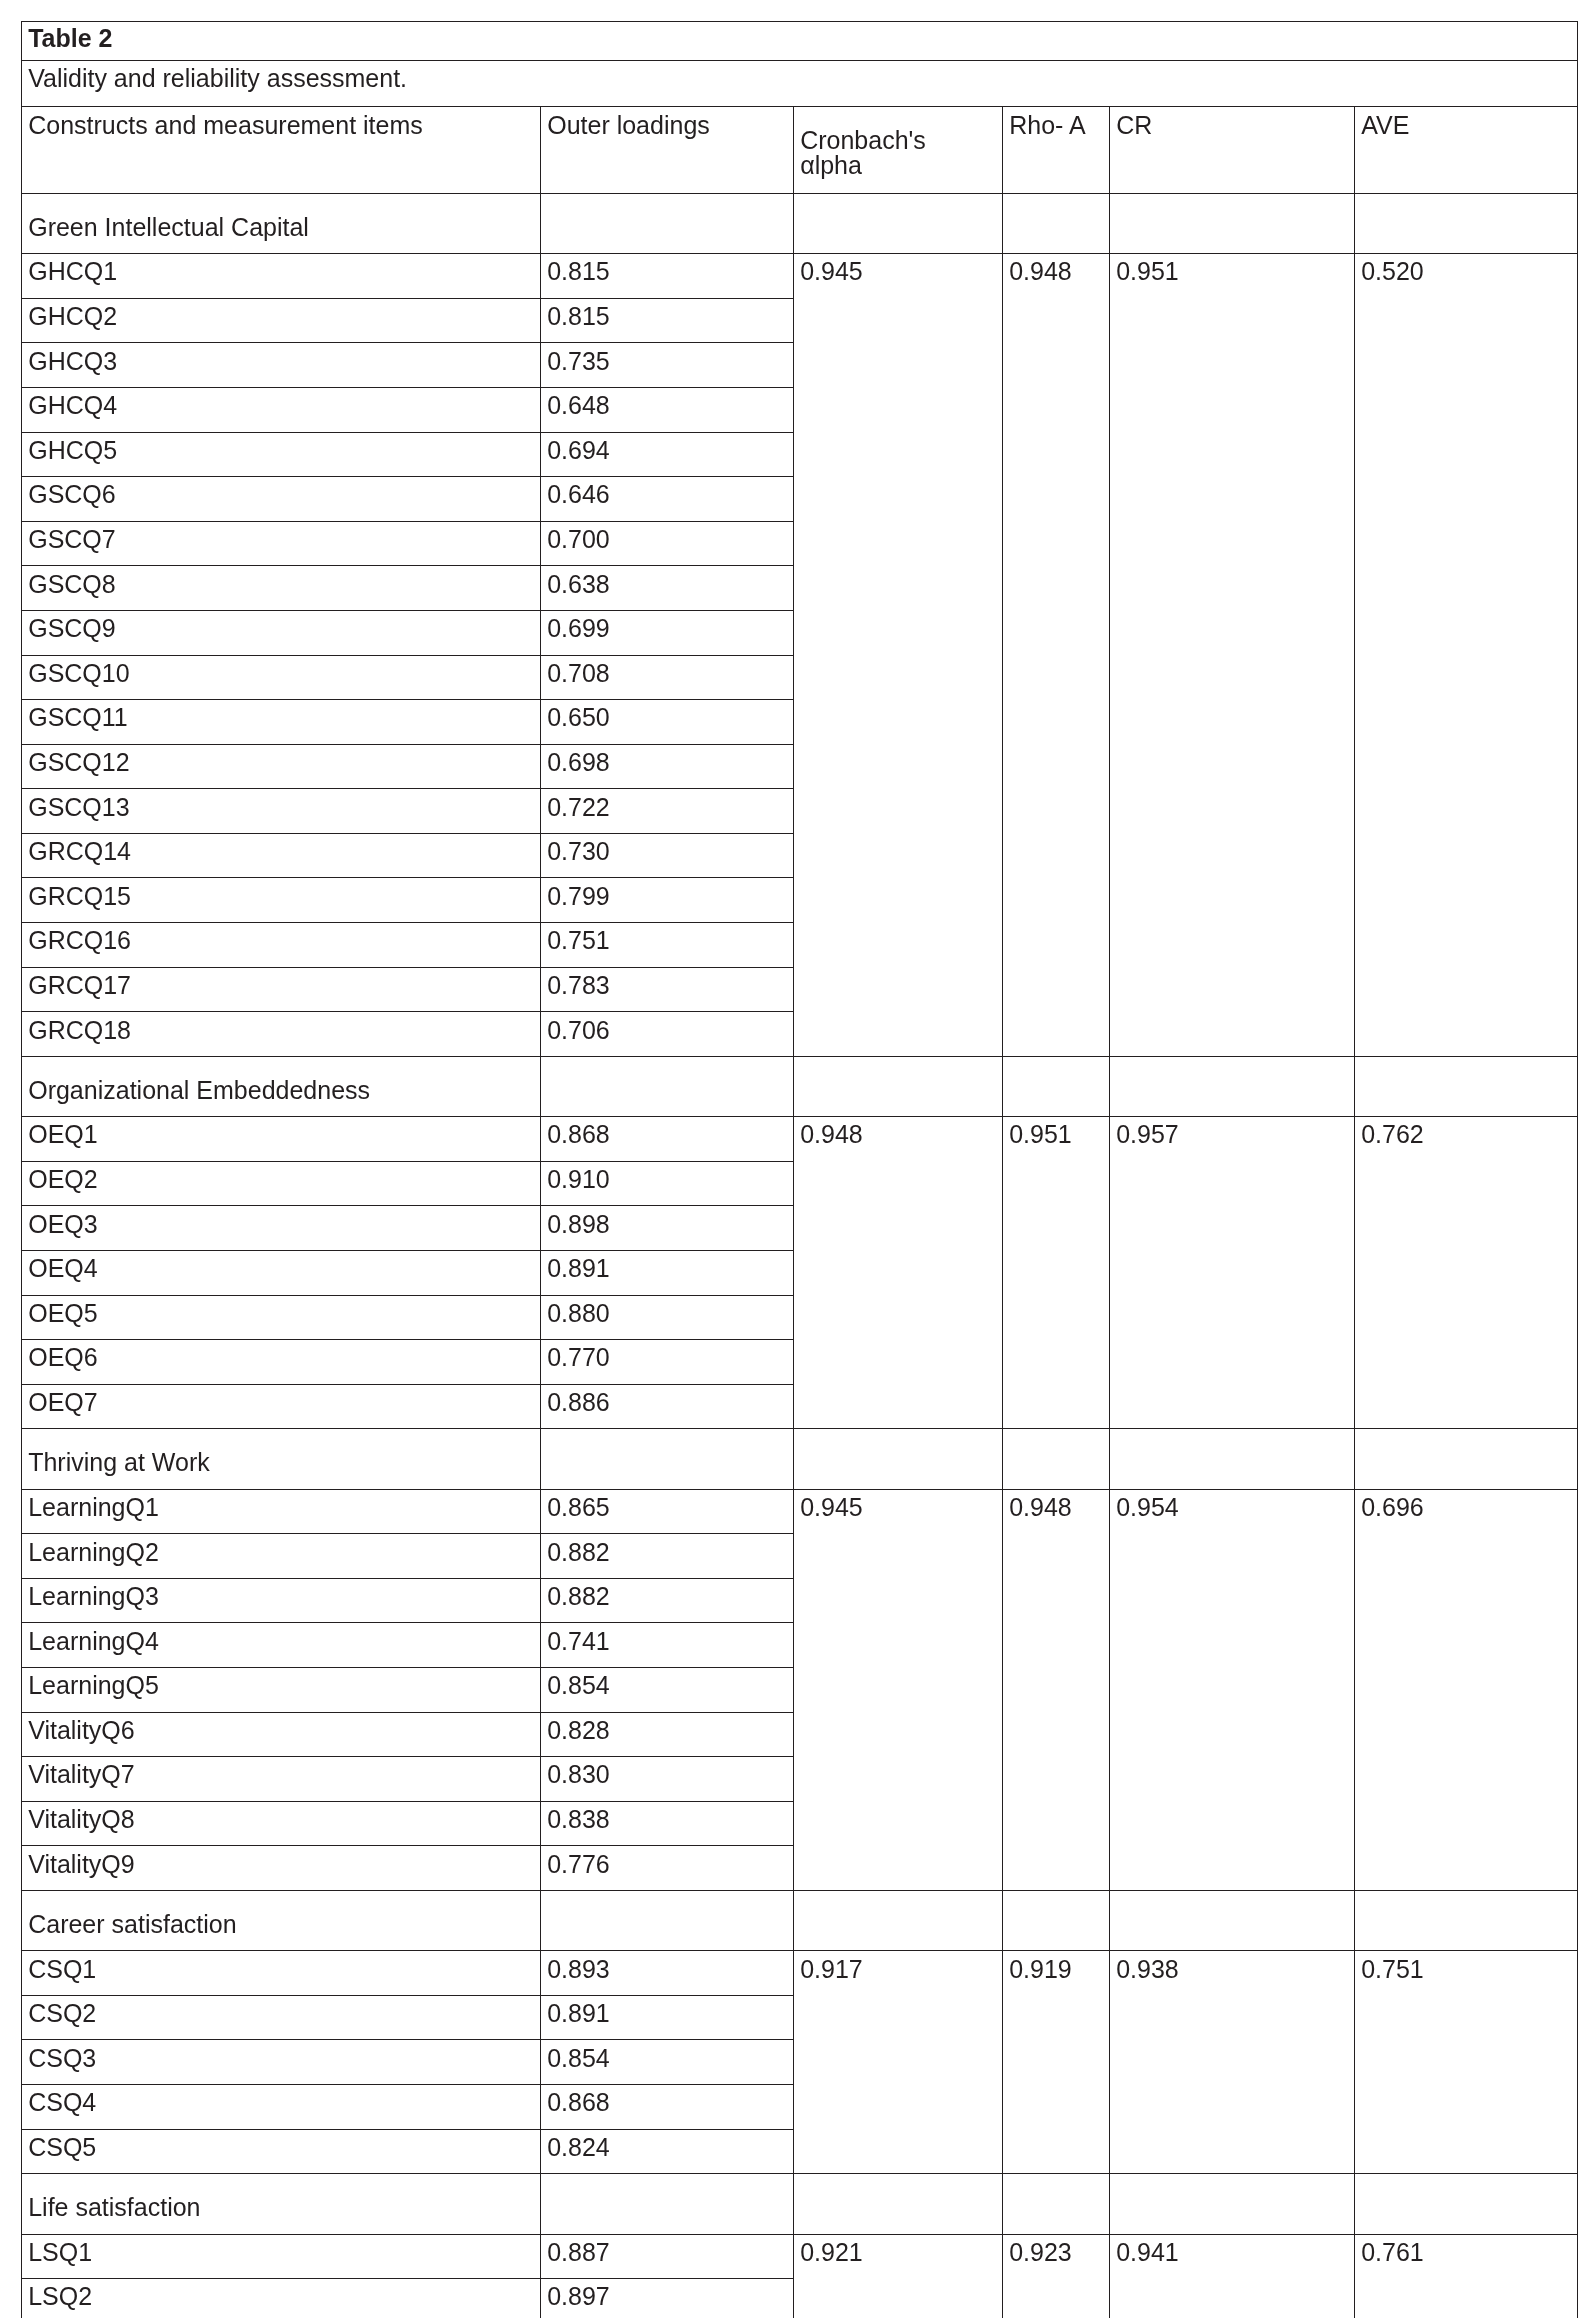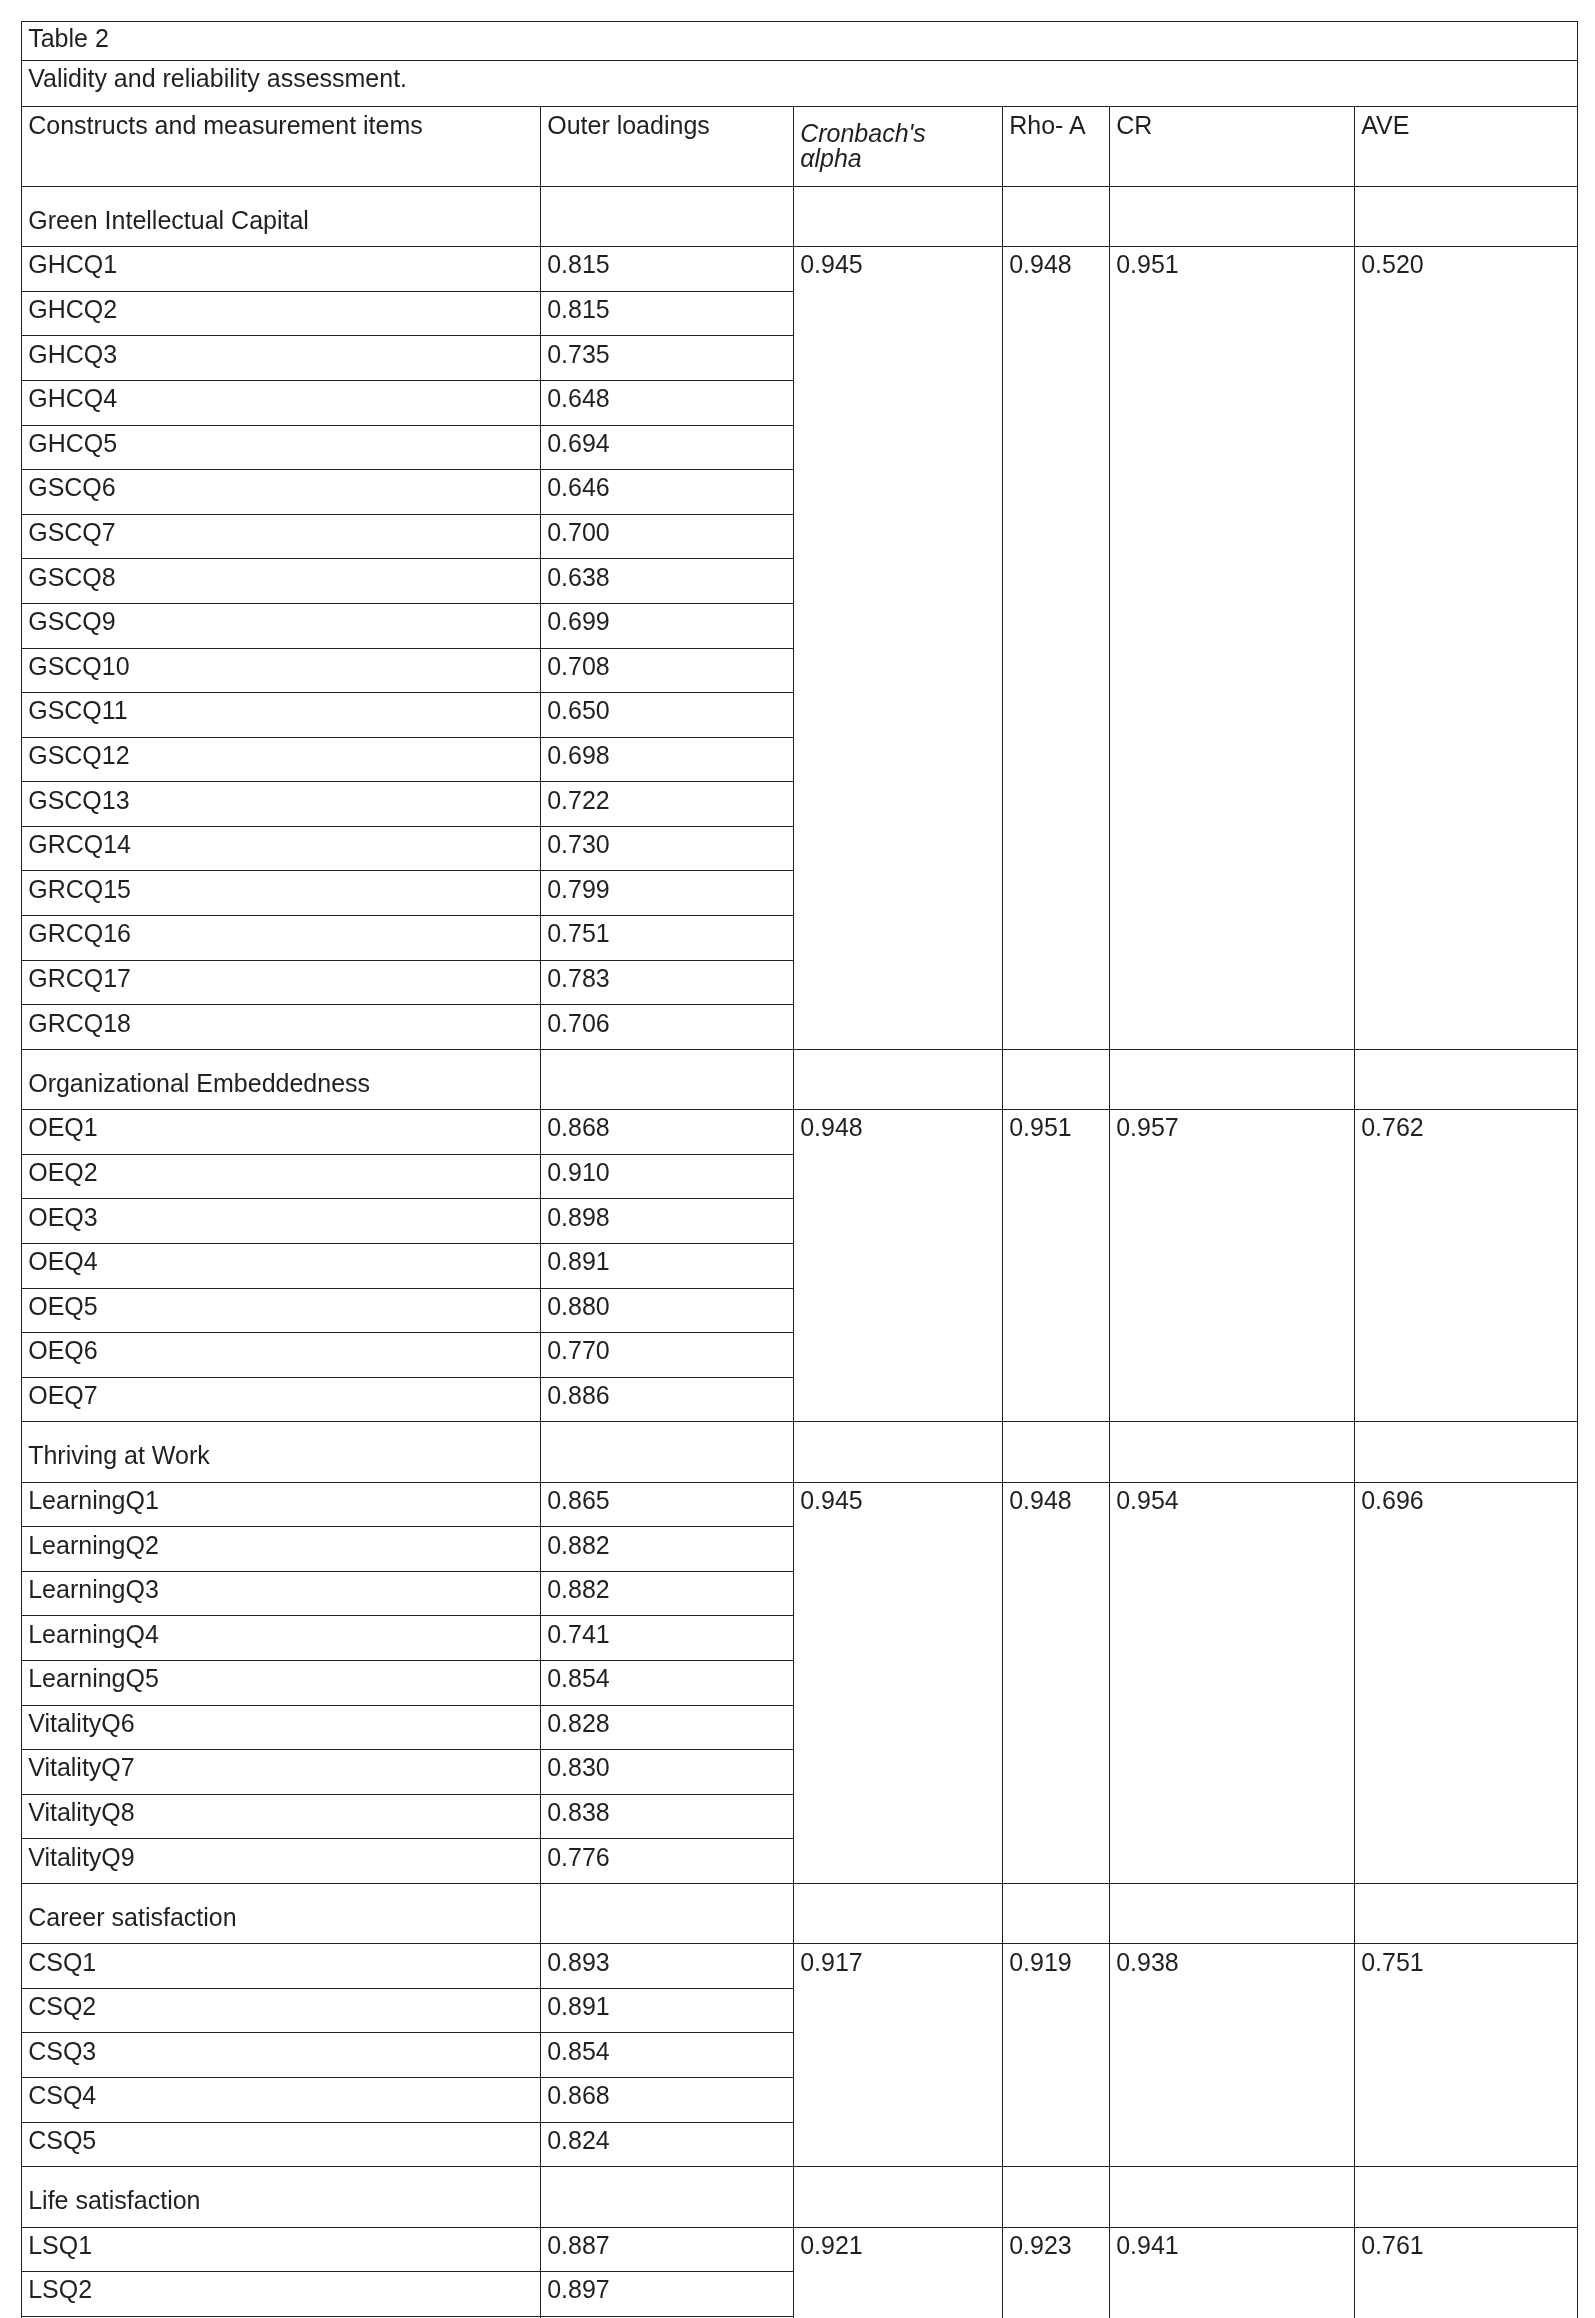--- a/index.html
+++ b/index.html
@@ -38,38 +38,38 @@
     overflow: hidden;
   }
   .c-item   { width: 519px; }
   .c-outer  { width: 253px; }
   .c-alpha  { width: 209px; }
   .c-rho    { width: 107px; }
   .c-cr     { width: 245px; }
   .c-ave    { width: 223px; }
 
   tr.r-title td {
-    font-weight: normal;
+    font-weight: bold;
     border-bottom-width: 1.6px;
     height: 34px;
     padding-top: 3.3px;
     padding-bottom: 1px;
   }
   tr.r-caption td {
     height: 36px;
     padding-top: 4.3px;
     padding-bottom: 4.3px;
   }
   tr.r-head td {
     height: 61px;
     white-space: normal;
     line-height: 1.02;
     padding-top: 6px;
   }
-  tr.r-head td.c-alpha { padding-top: 14px; font-style: italic; }
+  tr.r-head td.c-alpha { padding-top: 21px; }
   tr.r-section td {
     height: 35px;
     padding-top: 20px;
     padding-bottom: 4.3px;
   }
   tr.r-data td {
     height: 35px;
     padding-top: 4.3px;
     padding-bottom: 4.3px;
   }

